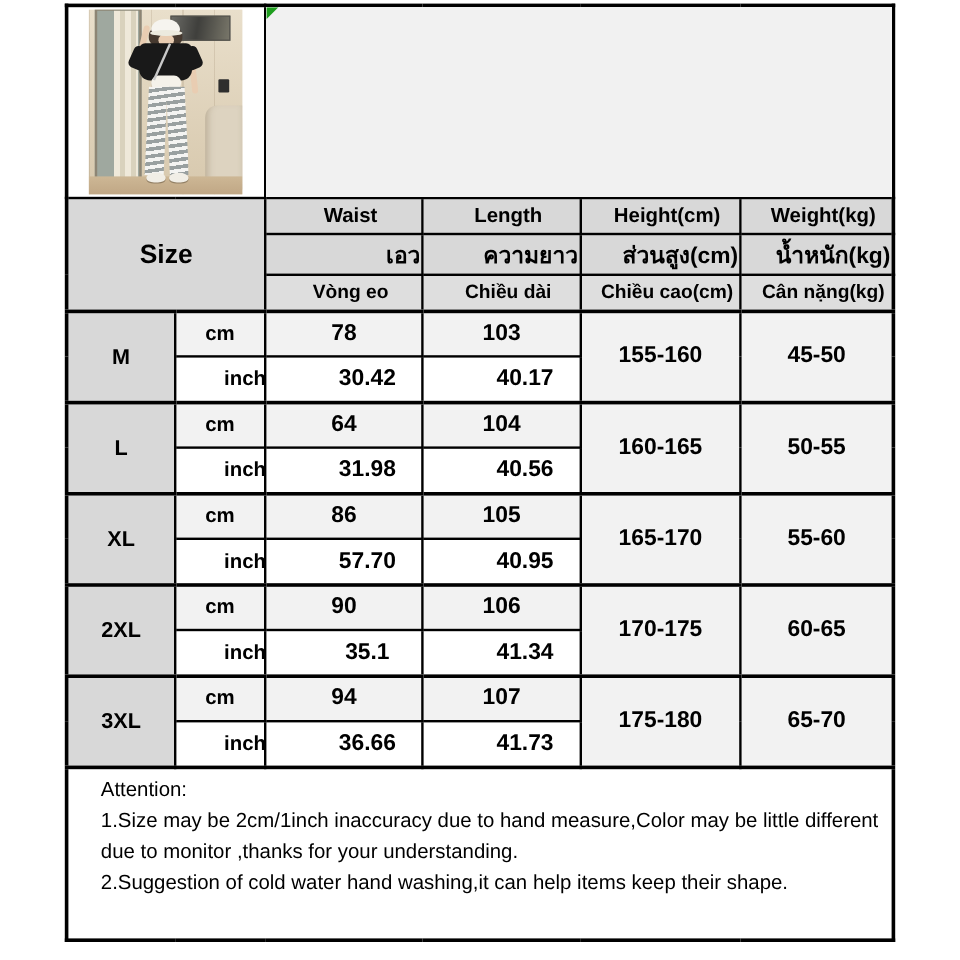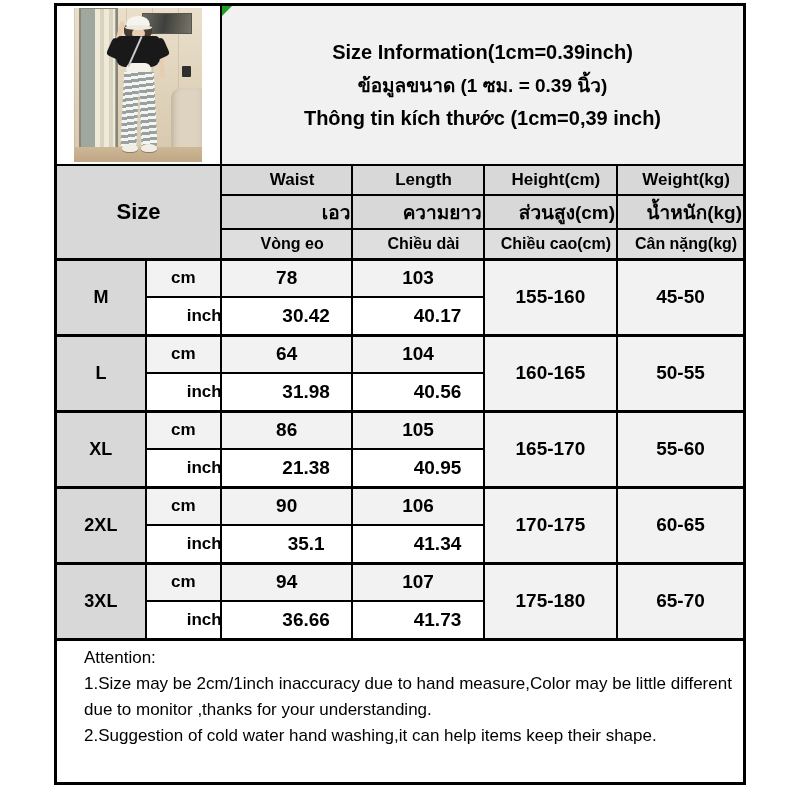--- a/index.html
+++ b/index.html
@@ -134,25 +134,20 @@
           <div class="tshirt"></div>
           <div class="strap"></div>
           <div class="belly"></div>
           <div class="pants"></div>
           <div class="shoe-l"></div>
           <div class="shoe-r"></div>
         </div>
       </td>
       <td colspan="4" class="title-cell">
         <div class="green-corner"></div>
-        <div class="title-lines">
-          <div class="title-en">Size Information(1cm=0.39inch)</div>
-          <div class="title-th">ข้อมูลขนาด (1 ซม. = 0.39 นิ้ว)</div>
-          <div class="title-vi">Thông tin kích thước (1cm=0,39 inch)</div>
-        </div>
       </td>
     </tr>
 
     <tr class="tr-hdr">
       <td rowspan="3" colspan="2" class="size-head">Size</td>
       <td class="hdr-cell">Waist</td>
       <td class="hdr-cell">Length</td>
       <td class="hdr-cell">Height(cm)</td>
       <td class="hdr-cell">Weight(kg)</td>
     </tr>
@@ -200,21 +195,21 @@
     <tr class="tr-data group-start">
       <td rowspan="2" class="size-cell">XL</td>
       <td class="unit-cell bg-light">cm</td>
       <td class="val bg-light">86</td>
       <td class="val bg-light">105</td>
       <td rowspan="2" class="range-cell">165-170</td>
       <td rowspan="2" class="range-cell">55-60</td>
     </tr>
     <tr class="tr-data">
       <td class="unit-cell bg-white">inch</td>
-      <td class="val bg-white">21.38</td>
+      <td class="val bg-white">57.70</td>
       <td class="val bg-white">40.95</td>
     </tr>
 
     <tr class="tr-data group-start">
       <td rowspan="2" class="size-cell">2XL</td>
       <td class="unit-cell bg-light">cm</td>
       <td class="val bg-light">90</td>
       <td class="val bg-light">106</td>
       <td rowspan="2" class="range-cell">170-175</td>
       <td rowspan="2" class="range-cell">60-65</td>

